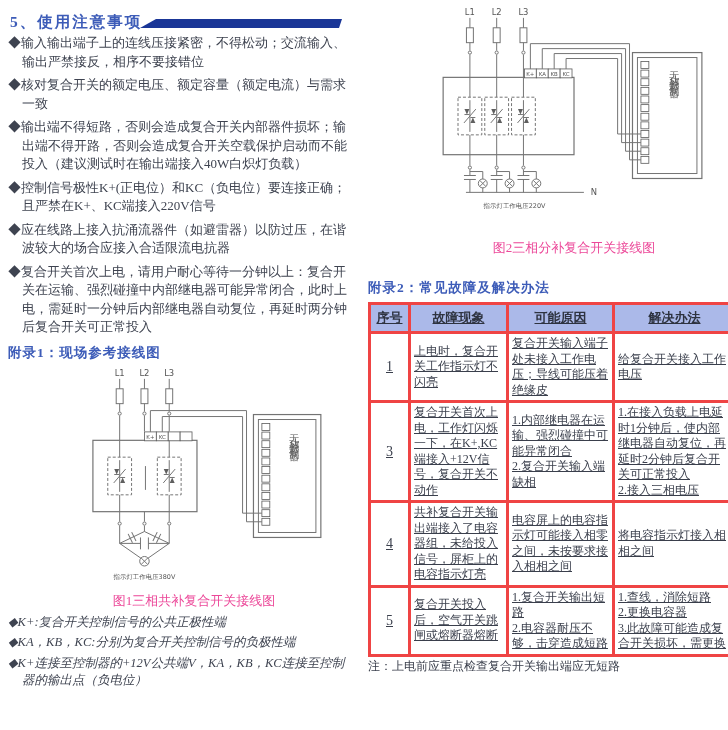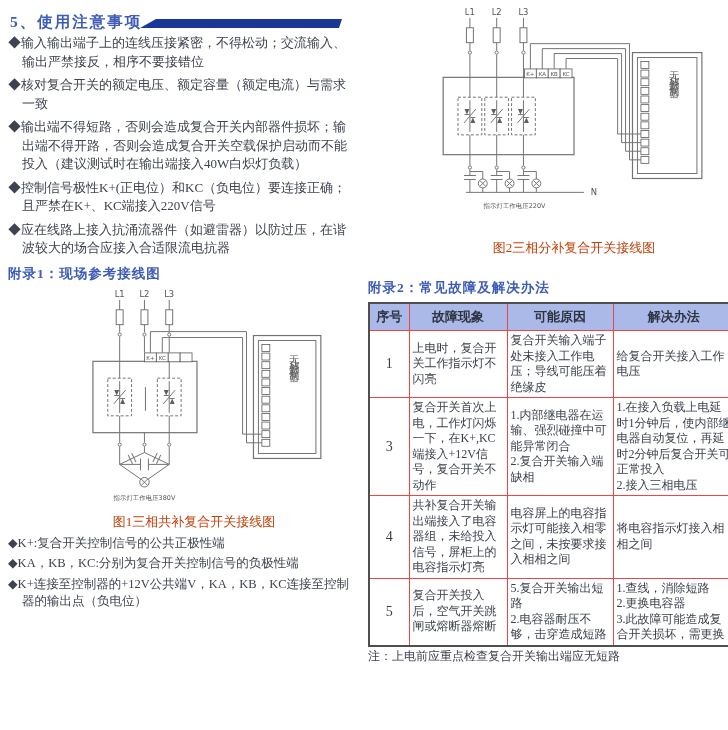--- a/index.html
+++ b/index.html
@@ -8,29 +8,29 @@
   .page-title{position:absolute;left:10px;top:12px;font-size:15.5px;font-weight:bold;
         color:#3d5cb8;letter-spacing:2px;}
   .title-banner{position:absolute;left:140px;top:19px;width:202px;height:9px;background:#1a3697;
         clip-path:polygon(0 100%, 16px 0, 100% 0, calc(100% - 3px) 100%);}
   .left-col{position:absolute;left:8px;top:32px;width:346px;}
   ul.bullets{list-style:none;margin:0;padding:0;}
   ul.bullets li{margin:2px 0 5px 0;padding-left:14px;text-indent:-14px;
         font-size:13px;line-height:18.5px;}
   .blue-h{color:#3d5cb8;font-weight:bold;font-size:13.5px;margin:7px 0 3px 0;letter-spacing:1px;}
   .fig1-wrap{width:292px;margin-left:40px;}
-  .fig-caption{text-align:center;font-size:13px;color:#c2410c;margin-top:1px;}
+  .fig-caption{text-align:center;font-size:13px;color:#ec4899;margin-top:1px;}
   ul.legend{list-style:none;margin:4px 0 0 0;padding:0;}
   ul.legend li{margin:1px 0 3px 0;padding-left:14px;text-indent:-14px;
-        font-size:12.5px;line-height:17.5px;}
+        font-size:12.5px;line-height:17.5px;font-style:italic;}
   .fig2-wrap{position:absolute;left:424px;top:4px;width:300px;}
   .appendix2{position:absolute;left:368px;top:272px;width:368px;}
   table.fault{border-collapse:collapse;width:366px;table-layout:fixed;margin-top:5px;
         font-size:12px;color:#3a3f4c;border:2px solid #4f4f4f;}
-  table.fault th,table.fault td{border:1px solid #ef4444;padding:2px 3px;vertical-align:middle;}
+  table.fault th,table.fault td{border:3px solid #ef4444;padding:2px 3px;vertical-align:middle;text-decoration:underline;}
   table.fault th{background:#abb9e9;color:#2e3340;font-size:13px;height:22px;font-weight:bold;}
   table.fault td{line-height:15.5px;white-space:pre-line;}
   td.cell-no{text-align:center;font-size:14px;font-family:"Liberation Serif",serif;}
   .table-note{font-size:12px;margin-top:1px;color:#3a3f4c;}
   svg text{font-family:"DejaVu Sans", sans-serif;fill:#555;}
   .wire{stroke:#737373;stroke-width:1;fill:none;}
   .wire2{stroke:#737373;stroke-width:1.2;fill:none;}
   .dashedbox{stroke:#737373;stroke-width:1;fill:none;stroke-dasharray:3 2;}
   .cellrect{stroke:#5a5a5a;stroke-width:0.8;fill:#fff;}
   .vtext{writing-mode:vertical-rl;text-orientation:upright;letter-spacing:3px;fill:#5a5a5a;}
@@ -44,20 +44,21 @@
   <div class="page-title">5、使用注意事项</div>
   <div class="title-banner"></div>
 
   <div class="left-col">
     <ul class="bullets">
       <li>◆输入输出端子上的连线压接紧密，不得松动；交流输入、输出严禁接反，相序不要接错位</li>
       <li>◆核对复合开关的额定电压、额定容量（额定电流）与需求一致</li>
       <li>◆输出端不得短路，否则会造成复合开关内部器件损坏；输出端不得开路，否则会造成复合开关空载保护启动而不能投入（建议测试时在输出端接入40W白炽灯负载）</li>
       <li>◆控制信号极性K+(正电位）和KC（负电位）要连接正确；且严禁在K+、KC端接入220V信号</li>
       <li>◆应在线路上接入抗涌流器件（如避雷器）以防过压，在谐波较大的场合应接入合适限流电抗器</li>
+      <li>◆复合开关首次上电，请用户耐心等待一分钟以上：复合开关在运输、强烈碰撞中内部继电器可能异常闭合，此时上电，需延时一分钟后内部继电器自动复位，再延时两分钟后复合开关可正常投入</li>
     </ul>
 
     <div class="blue-h">附录1：现场参考接线图</div>
 
     <div class="fig1-wrap">
       <svg width="292" height="222" viewBox="0 0 290 224">
 
         <text x="70" y="11" font-size="8.5" text-anchor="middle">L1</text>
         <text x="95" y="11" font-size="8.5" text-anchor="middle">L2</text>
         <text x="120" y="11" font-size="8.5" text-anchor="middle">L3</text>
@@ -368,21 +369,21 @@
         </tr>
         <tr>
           <td class="cell-no">4</td>
           <td>共补复合开关输出端接入了电容器组，未给投入信号，屏柜上的电容指示灯亮</td>
           <td>电容屏上的电容指示灯可能接入相零之间，未按要求接入相相之间</td>
           <td>将电容指示灯接入相相之间</td>
         </tr>
         <tr>
           <td class="cell-no">5</td>
           <td>复合开关投入后，空气开关跳闸或熔断器熔断</td>
-          <td>5.复合开关输出短路
+          <td>1.复合开关输出短路
 2.电容器耐压不够，击穿造成短路</td>
           <td>1.查线，消除短路
 2.更换电容器
 3.此故障可能造成复合开关损坏，需更换</td>
         </tr>
       </tbody>
     </table>
     <div class="table-note">注：上电前应重点检查复合开关输出端应无短路</div>
   </div>
 

